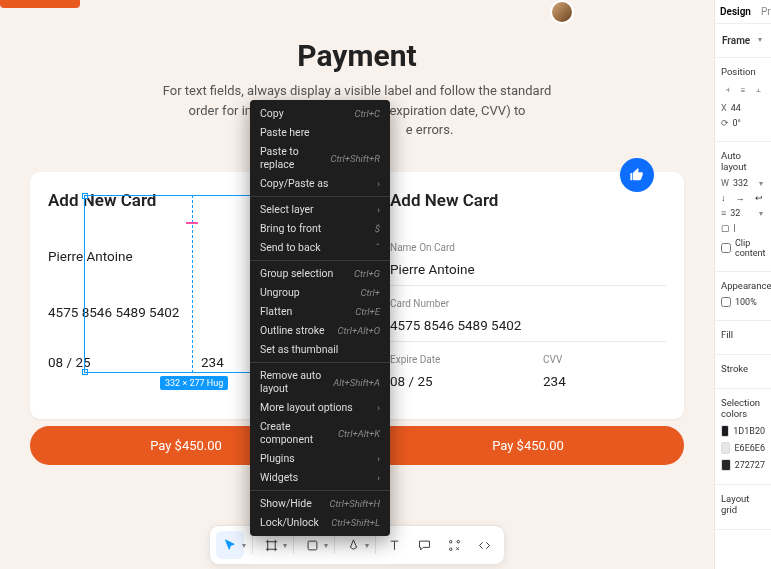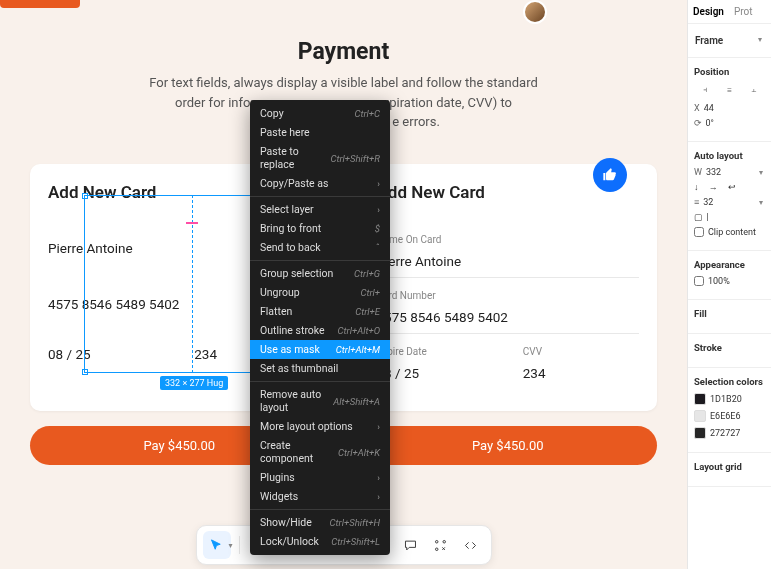--- a/index.html
+++ b/index.html
@@ -2,21 +2,21 @@
 <html><head>
 <meta charset="utf-8">
 <style>
 * { box-sizing: border-box; margin: 0; padding: 0; font-family: -apple-system, BlinkMacSystemFont, "Segoe UI", Roboto, sans-serif; }
 html, body { width: 771px; height: 569px; overflow: hidden; }
 body { display: flex; background: #fff; }
 
 .canvas { flex: 1; position: relative; background: #f9f1eb; overflow: hidden; }
 .orange-bar { position: absolute; top: 0; left: 0; width: 80px; height: 8px; background: #e8591f; border-radius: 0 0 4px 4px; }
 .avatar { position: absolute; top: 0; right: 140px; width: 24px; height: 24px; border-radius: 50%; background: linear-gradient(135deg,#d4a574,#6b4423); border: 2px solid #fff; }
-.heading { text-align: center; font-size: 23px; font-weight: 700; color: #222; margin-top: 38px; }
+.heading { text-align: center; font-size: 30px; font-weight: 700; color: #222; margin-top: 38px; }
 .subhead { text-align: center; color: #555; font-size: 13px; line-height: 1.5; margin: 8px auto 0; max-width: 430px; }
 
 .cards { display: flex; gap: 30px; padding: 32px 30px 0; }
 .card { flex: 1; background: #fff; border-radius: 10px; padding: 18px 18px 22px; box-shadow: 0 1px 3px rgba(0,0,0,.05); }
 .card-title { font-size: 17px; font-weight: 600; color: #222; margin-bottom: 32px; }
 .card small { font-size: 10px; color: #888; display: block; margin-bottom: 2px; }
 .field { font-size: 13.5px; color: #222; padding: 6px 0 8px; border-bottom: 1px solid #e8e8e8; margin-bottom: 12px; }
 .row2 { display: flex; gap: 30px; }
 .row2 > div { flex: 1; }
 
@@ -45,26 +45,26 @@
 
 .watermark { position: absolute; bottom: 28px; left: 50%; transform: translateX(-50%); color: #bbb; font-size: 11px; }
 
 .toolbar { position: absolute; bottom: 4px; left: 50%; transform: translateX(-50%); display: flex; align-items: center; gap: 2px; background: #fff; border: 1px solid #e6e6e6; border-radius: 10px; padding: 5px 6px; box-shadow: 0 2px 8px rgba(0,0,0,.08); }
 .tb { width: 28px; height: 28px; display: flex; align-items: center; justify-content: center; border-radius: 6px; }
 .tb.active { background: #eaf3ff; }
 .tb svg { width: 15px; height: 15px; stroke: #333; fill: none; stroke-width: 1.5; }
 .tb-sep { width: 1px; height: 18px; background: #e6e6e6; margin: 0 2px; }
 .chev { font-size: 8px; color: #888; margin-left: -4px; margin-right: 2px; }
 
-.panel { width: 84px; flex: none; border-left: 1px solid #e6e6e6; background: #fff; font-size: 10px; color: #333; overflow: hidden; }
+.panel { width: 57px; flex: none; border-left: 1px solid #e6e6e6; background: #fff; font-size: 10px; color: #333; overflow: hidden; }
 .ptabs { display: flex; border-bottom: 1px solid #eee; }
 .ptab { padding: 6px 5px; font-size: 10px; color: #888; }
 .ptab.active { color: #000; font-weight: 600; }
 .psec { padding: 8px 6px; border-bottom: 1px solid #eee; }
-.plabel { font-size: 9.5px; color: #333; font-weight: 700; margin-bottom: 6px; }
+.plabel { font-size: 9.5px; color: #333; font-weight: 400; margin-bottom: 6px; }
 .psub { font-size: 9px; color: #666; }
 .prow { display: flex; align-items: center; gap: 4px; margin-bottom: 5px; font-size: 9px; }
 .pico { width: 14px; height: 14px; border: 1px solid #ddd; border-radius: 2px; display: flex; align-items: center; justify-content: center; font-size: 8px; color: #666; }
 .swatch { width: 12px; height: 12px; border-radius: 2px; border: 1px solid #ddd; }
 .pselect { display: flex; align-items: flex-start; justify-content: space-between; border: 1px solid transparent; padding: 2px 0; font-size: 10px; }
 .align-row { display: flex; gap: 2px; margin-bottom: 6px; }
 .align-row .pico { flex: 1; border: none; }
 </style>
 </head>
 <body>
@@ -170,24 +170,20 @@
         <span class="sc">Ctrl+</span>
       </div>
     <div class="ctx-item">
         <span>Flatten</span>
         <span class="sc">Ctrl+E</span>
       </div>
     <div class="ctx-item">
         <span>Outline stroke</span>
         <span class="sc">Ctrl+Alt+O</span>
       </div>
-    <div class="ctx-item hl">
-        <span>Use as mask</span>
-        <span class="sc">Ctrl+Alt+M</span>
-      </div>
     <div class="ctx-item">
         <span>Set as thumbnail</span>
       </div>
     <div class="ctx-sep"></div>
     <div class="ctx-item">
         <span>Remove auto layout</span>
         <span class="sc">Alt+Shift+A</span>
       </div>
     <div class="ctx-item">
         <span>More layout options</span>

